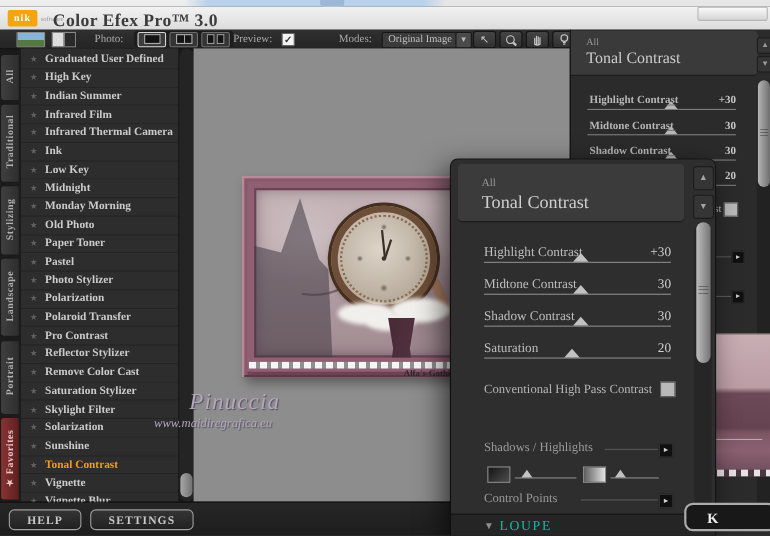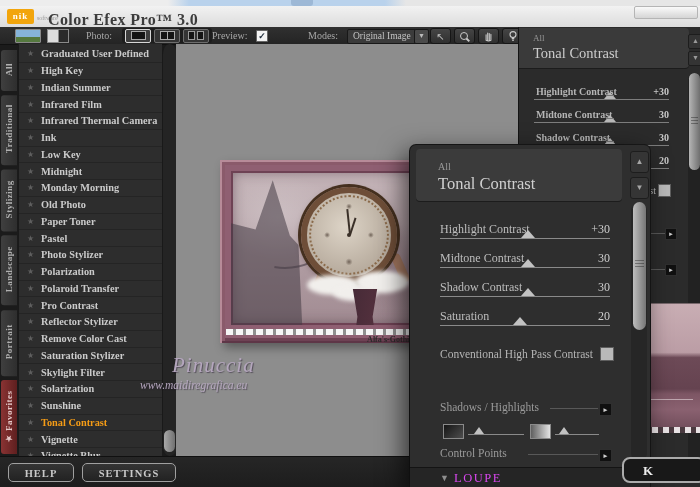--- a/index.html
+++ b/index.html
@@ -213,21 +213,21 @@
   .swatch.dark{left:33px;background:linear-gradient(135deg,#151515,#4e4e4e);}
   .swatch.grad{left:120px;background:linear-gradient(90deg,#5f5f5f,#e3e3e3);}
   .mini-line{position:absolute;top:12px;height:1px;background:#8a8a8a;}
   .ml1{left:58px;width:56px;} .ml2{left:145px;width:44px;}
   .mini-tri{position:absolute;top:-7px;width:0;height:0;
     border-left:5px solid transparent;border-right:5px solid transparent;border-bottom:7px solid #c2c2c2;}
   .mt1{left:6px;} .mt2{left:4px;}
   .loupe-bar{position:absolute;left:0;top:322px;width:240px;height:20px;background:#252525;
     border-top:1px solid #141414;}
   .loupe-collapse{position:absolute;left:30px;top:5px;font-size:9px;color:#8e8e8e;}
-  .loupe-label{position:absolute;left:44px;top:3px;font-size:12.5px;color:#d946ef;letter-spacing:1.5px;}
+  .loupe-label{position:absolute;left:44px;top:3px;font-size:12.5px;color:#14b8a6;letter-spacing:1.5px;}
 
   
   .footer{left:0;top:456px;width:518px;height:31px;background:linear-gradient(#262626,#1d1d1d);
     border-top:1px solid #101010;}
   .foot-btn{position:absolute;top:6px;height:19px;background:linear-gradient(#343434,#222);
     border:1px solid #a0a0a0;border-radius:5px;color:#c9c9c9;font-size:10.5px;font-weight:bold;
     letter-spacing:1px;text-align:center;box-sizing:border-box;padding-top:4px;}
   .help-btn{left:8px;width:66px;}
   .settings-btn{left:82px;width:94px;}
   .ok-btn{left:622px;top:457px;width:84px;height:26px;background:#181818;

